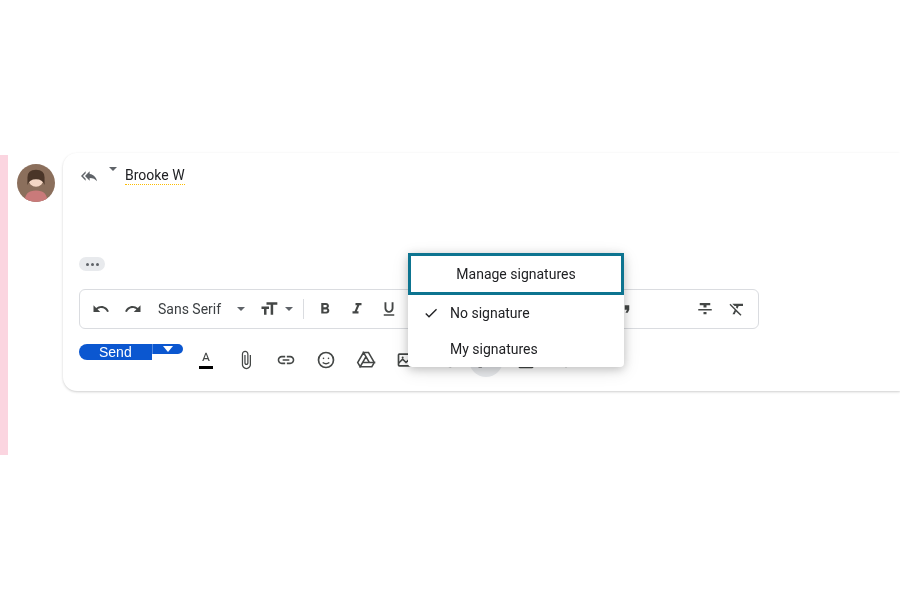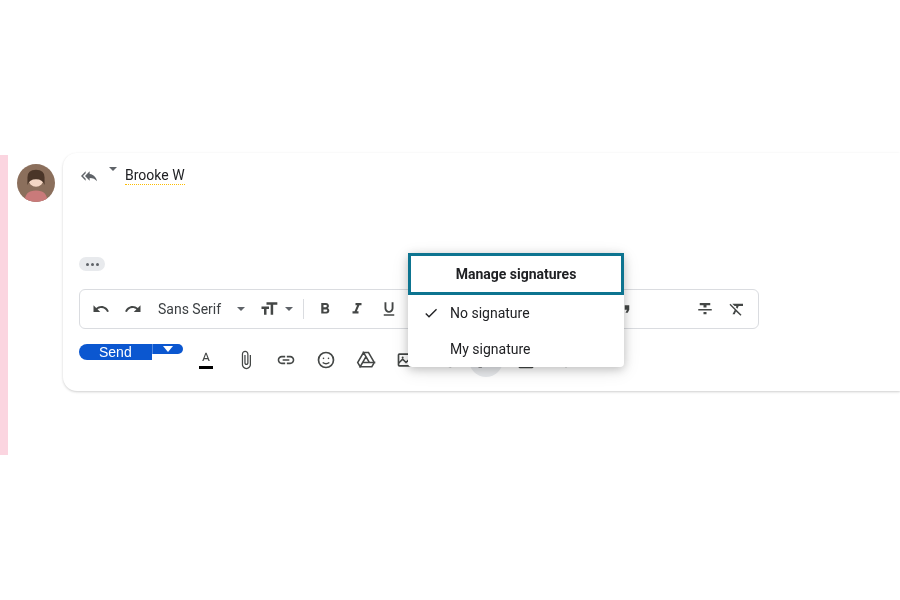--- a/index.html
+++ b/index.html
@@ -184,21 +184,20 @@
       box-shadow: 0 2px 10px rgba(0,0,0,0.2), 0 4px 18px rgba(0,0,0,0.1);
       z-index: 10;
     }
     .sig-header {
       border: 3px solid #0d7490;
       padding: 10px 0;
       text-align: center;
       font-size: 14px;
       color: #202124;
       cursor: pointer;
-      font-weight: bold;
     }
     .sig-item {
       display: flex;
       align-items: flex-start;
       padding: 10px 14px;
       font-size: 14px;
       color: #202124;
       cursor: pointer;
       gap: 10px;
     }
@@ -411,15 +410,15 @@
   <div class="sig-item">
     <span class="sig-check">
       <svg width="16" height="16" viewBox="0 0 24 24" fill="#202124">
           <path d="M9 16.17L4.83 12l-1.42 1.41L9 19 21 7l-1.41-1.41z"></path>
         </svg>
     </span>
     <span>No signature</span>
   </div>
   <div class="sig-item">
     <span class="sig-check"></span>
-    <span>My signature</span>
+    <span>My signatures</span>
   </div>
 </div>
 
 </body></html>

